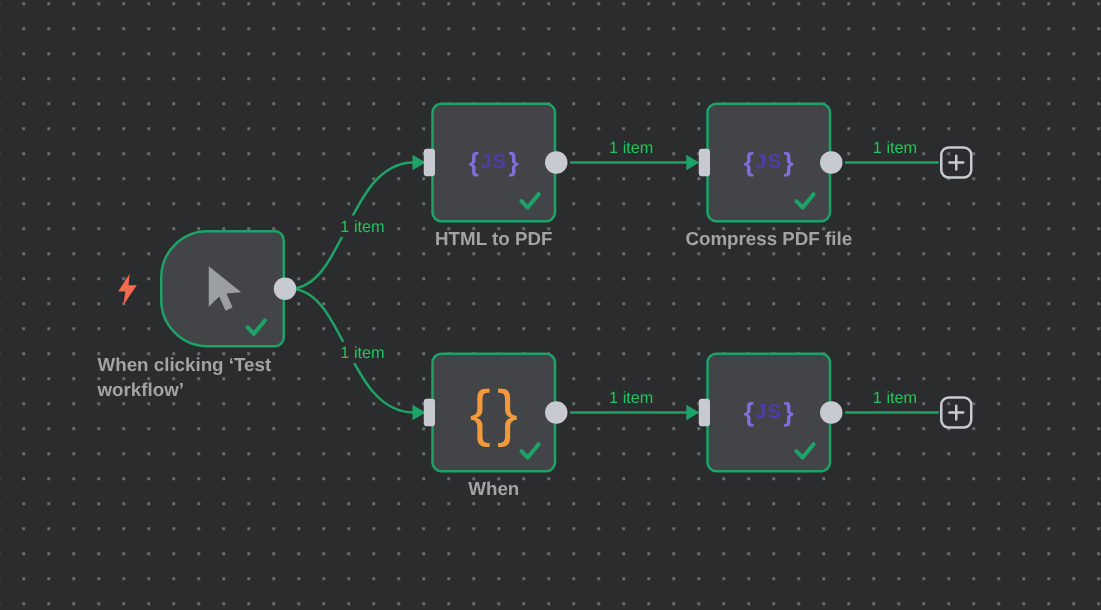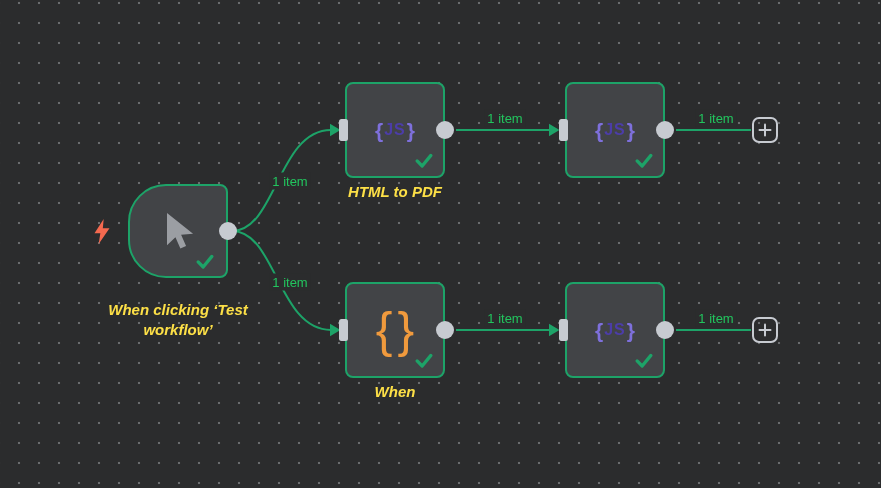--- a/index.html
+++ b/index.html
@@ -38,24 +38,24 @@
   .port-in {
     position:absolute; left:-8px; top:50%; transform:translateY(-50%);
     width:9px; height:22px; border-radius:2.5px;
     background:#c7cbd1;
   }
   .check {
     position:absolute; right:8px; bottom:5px; width:22px; height:22px;
   }
   .node-label {
     position:absolute; top:calc(100% + 7px); left:50%; transform:translateX(-50%);
-    font-size:15px; font-weight:600; color:#fde047;
-    white-space:nowrap; text-align:center;font-style:italic;
+    font-size:15px; font-weight:600; color:#a3a3a3;
+    white-space:nowrap; text-align:left;
   }
-  .node-label--wrap { white-space:normal; width:200px; line-height:1.3;margin-top:17px; }
+  .node-label--wrap { white-space:normal; width:200px; line-height:1.3; }
 
   .js-icon { display:flex; align-items:center; line-height:1; }
   .js-icon .brace { color:#7e70dc; font-size:21px; font-weight:700; }
   .js-icon .jstext { color:#4c3da8; font-size:16px; font-weight:800; letter-spacing:1px; padding:0 1px; }
 
   .code-icon { display:flex; align-items:center; line-height:1; gap:5px; }
   .code-icon .cbrace { color:#f09a3d; font-size:50px; font-weight:500; }
 
   .edge-label {
     position:absolute; transform:translate(-50%,-50%);
@@ -137,20 +137,21 @@
     <div class="js-icon">
       <span class="brace">{</span>
         <span class="jstext">JS</span>
         <span class="brace">}</span>
     </div>
     <svg class="check" viewBox="0 0 24 24">
       <polyline points="4.5,13 10,18.5 19.5,7" fill="none" stroke="#1da368" stroke-width="3.6" stroke-linecap="round" stroke-linejoin="round"></polyline>
     </svg>
     <div class="port-in"></div>
     <div class="port-out"></div>
+    <div class="node-label">Compress PDF file</div>
   </div>
 
   <div class="node" style="left:345px; top:282px;">
     <div class="code-icon">
       <span class="cbrace">{</span>
         <span class="cbrace">}</span>
     </div>
     <svg class="check" viewBox="0 0 24 24">
       <polyline points="4.5,13 10,18.5 19.5,7" fill="none" stroke="#1da368" stroke-width="3.6" stroke-linecap="round" stroke-linejoin="round"></polyline>
     </svg>

